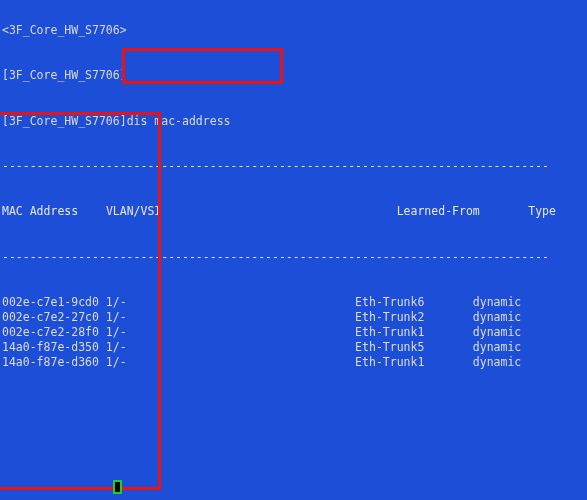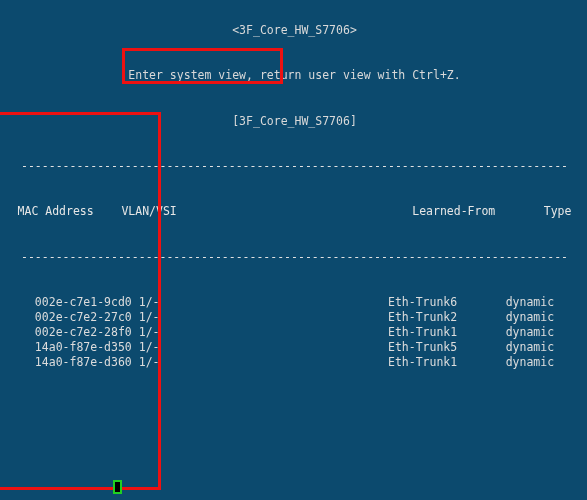--- a/index.html
+++ b/index.html
@@ -4,28 +4,27 @@
 <style>
   html, body {
     margin: 0;
     padding: 0;
     background: #000000;
   }
   #screen {
     position: relative;
     width: 587px;
     height: 500px;
-    background: #0c4a6e;
+    background: #1d4ed8;
     overflow: hidden;
     font-family: "DejaVu Sans Mono", "Liberation Mono", monospace;
     font-size: 11.5px;
     line-height: 15.1px;
     color: #d8d8d8;
     letter-spacing: 0px;
-    text-align: center;
   }
   .term {
     position: absolute;
     left: 2px;
     top: -7px;
     width: 585px;
     white-space: pre;
   }
   .line {
     height: 15.1px;
@@ -86,22 +85,22 @@
     overflow: hidden;
   }
 </style>
 </head>
 <body>
 
 <div id="screen">
 
   <div class="term">
     <div class="line">&lt;3F_Core_HW_S7706&gt;</div>
-    <div class="line">Enter system view, return user view with Ctrl+Z.</div>
     <div class="line">[3F_Core_HW_S7706]</div>
+    <div class="line"><span>[3F_Core_HW_S7706]</span><span>dis mac-address</span></div>
     <div class="dashline">-------------------------------------------------------------------------------</div>
     <div class="hdr"><span>MAC Address</span><span>    </span><span>VLAN/VSI</span><span>                                  </span><span>Learned-From</span><span>       </span><span>Type</span></div>
     <div class="dashline">-------------------------------------------------------------------------------</div>
     <div id="table-body"><div class="row"><span>002e-c7e1-9cd0 </span><span>1/-                                 </span><span>Eth-Trunk6       </span><span>dynamic</span></div><div class="row"><span>002e-c7e2-27c0 </span><span>1/-                                 </span><span>Eth-Trunk2       </span><span>dynamic</span></div><div class="row"><span>002e-c7e2-28f0 </span><span>1/-                                 </span><span>Eth-Trunk1       </span><span>dynamic</span></div><div class="row"><span>14a0-f87e-d350 </span><span>1/-                                 </span><span>Eth-Trunk5       </span><span>dynamic</span></div><div class="row"><span>14a0-f87e-d360 </span><span>1/-                                 </span><span>Eth-Trunk1       </span><span>dynamic</span></div></div>
     
   </div>
 
   <div class="topclip"></div>
 
   <div class="redbox" id="box-cmd"></div>

